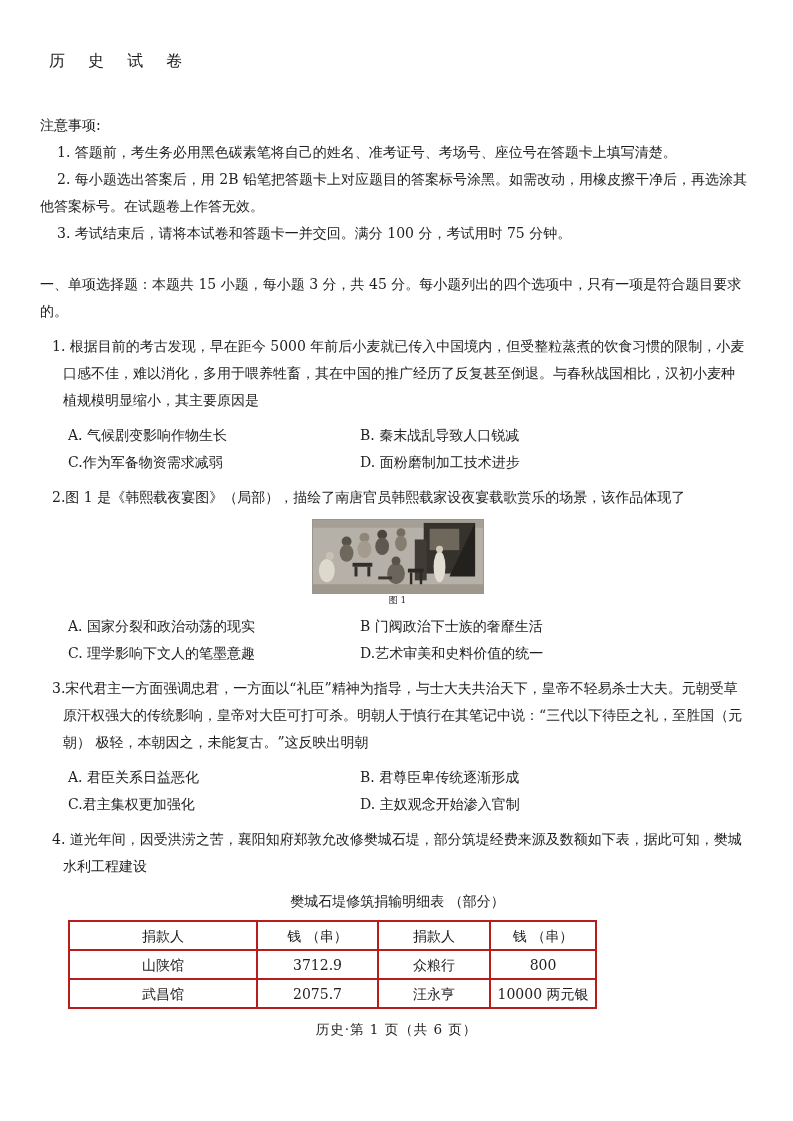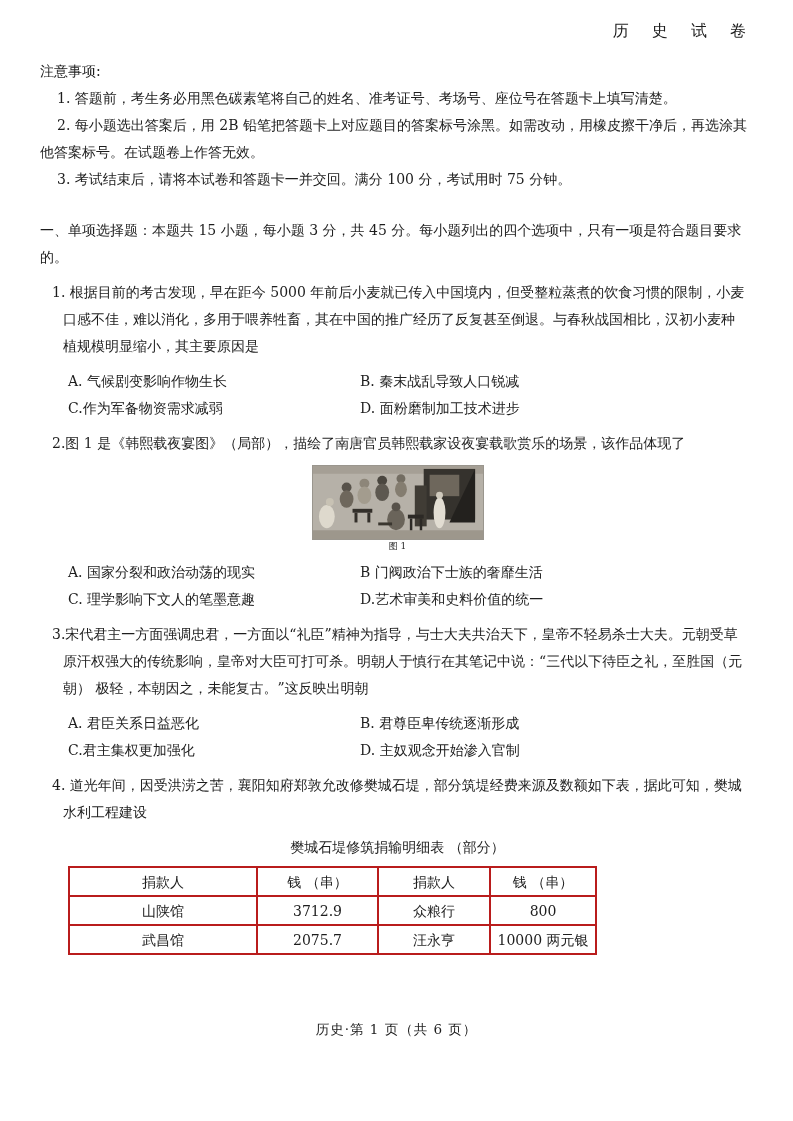--- a/index.html
+++ b/index.html
@@ -8,25 +8,25 @@
     width:793px; height:1121px;
     margin:0 auto;
     background:#ffffff;
     font-family:"DejaVu Serif","Liberation Serif",serif;
     font-size:14px; line-height:27px; color:#1d1d1d;
     overflow:hidden;
   }
   .content { padding:0 38px 0 40px; }
 
   .doc-title {
-    padding-top:20px; line-height:22px;
-    text-align:right; font-size:16px;
+    padding-top:50px; line-height:22px;
+    text-align:left; font-size:16px;
     letter-spacing:9px; text-indent:9px;
   }
-  .notice-heading { margin-top:16px; }
+  .notice-heading { margin-top:40px; }
   .notice-item { margin:0; text-indent:17px; }
   .section-heading { margin-top:24px; }
 
   .question { margin:0; }
   .q-body { margin:8px; padding-left:15px; text-indent:-11px; }
 
   .option-row { display:flex; padding-left:28px;justify-content:flex-end; }
   .opt-left  { flex:0 0 292px; }
   .opt-right { flex:1 1 auto; }
 

